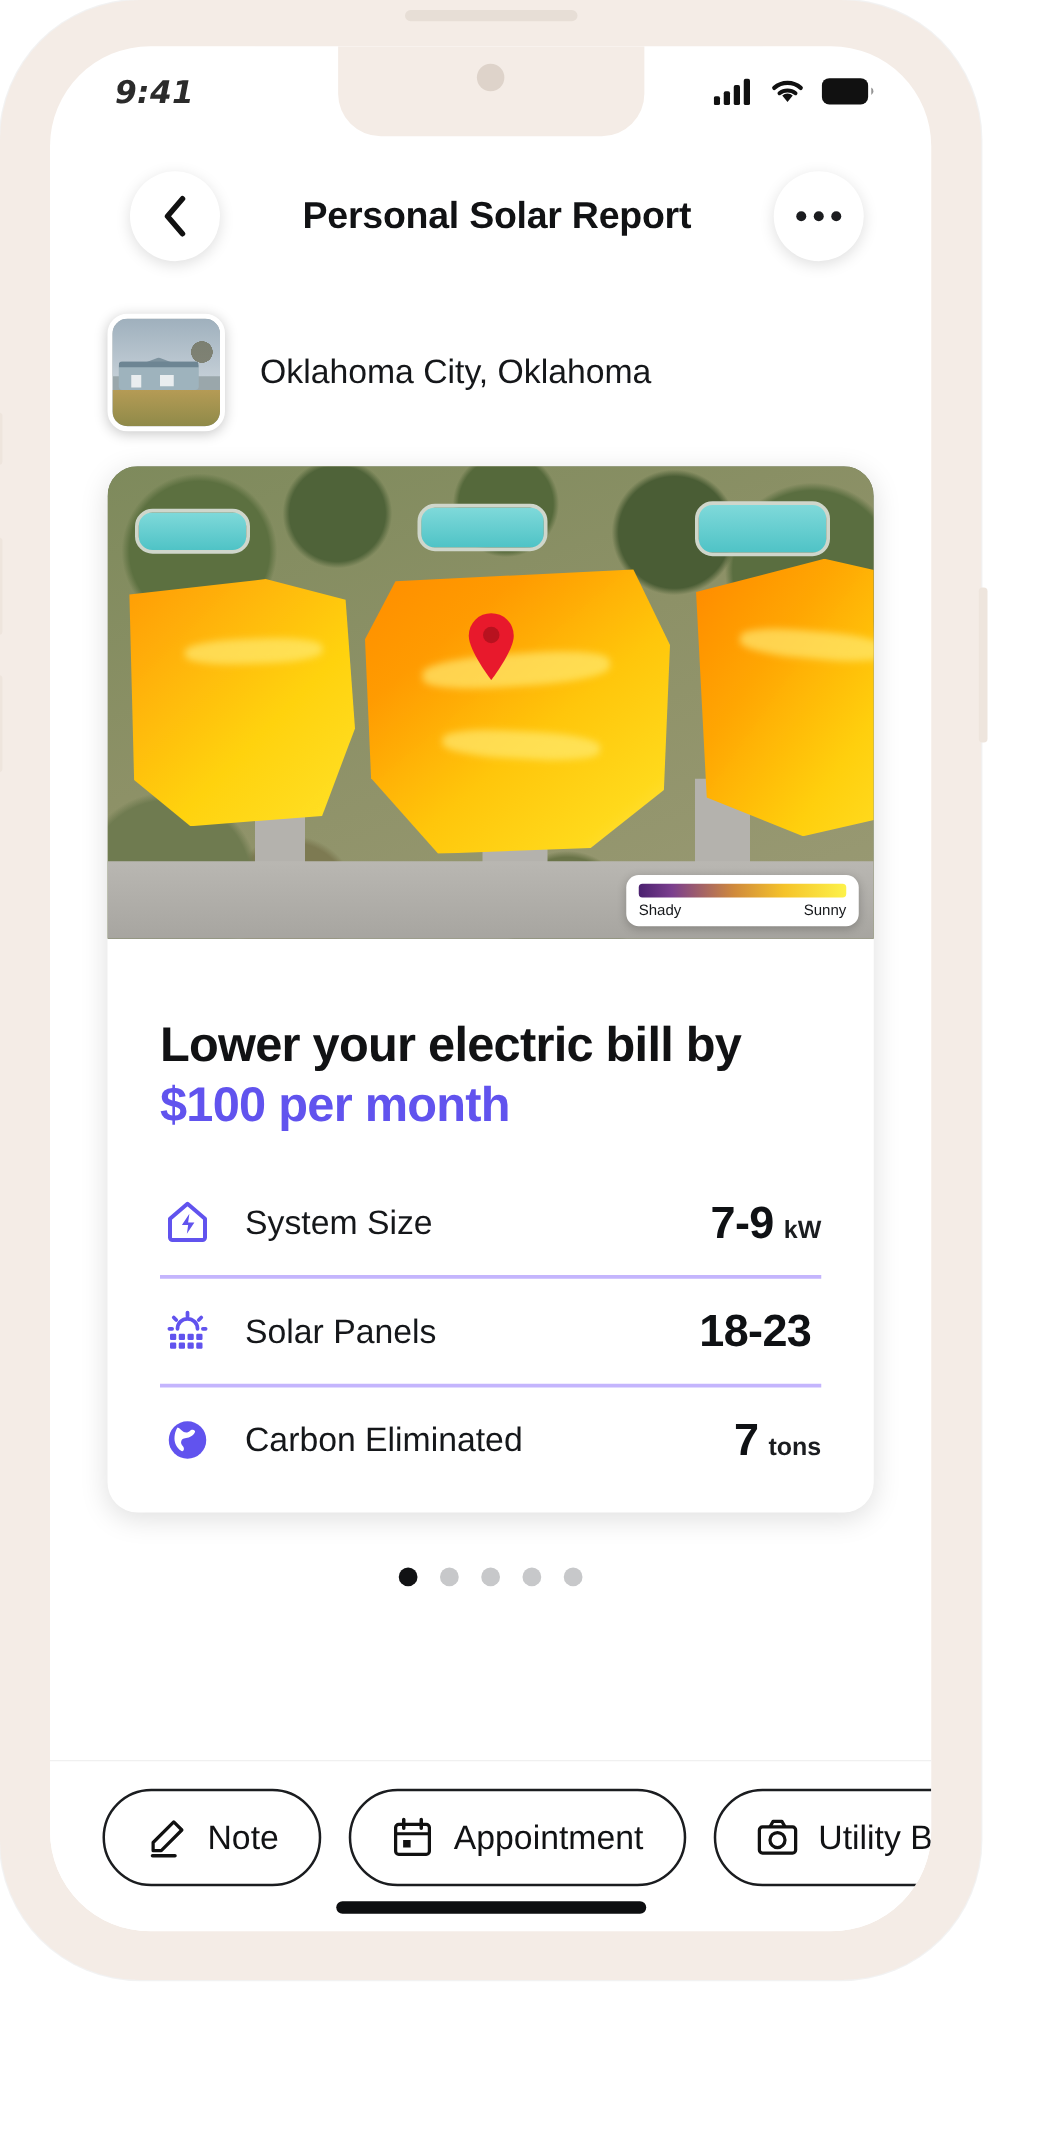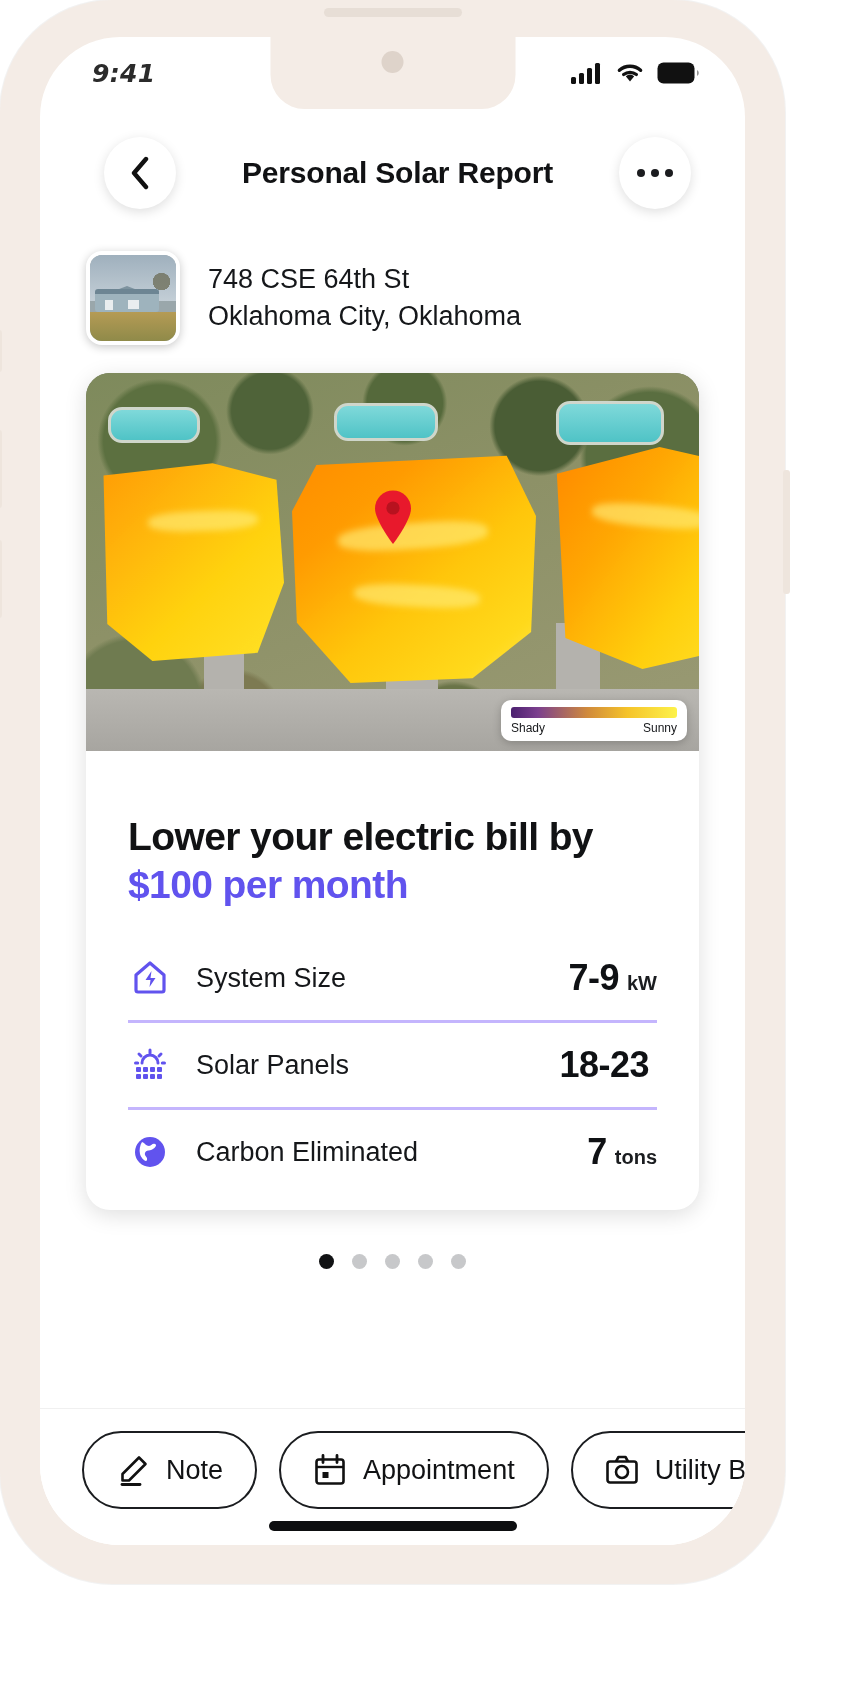--- a/index.html
+++ b/index.html
@@ -286,21 +286,20 @@
         <div class="thumb">
           <div class="sky"></div>
             <div class="tree"></div>
           <div class="roof"></div>
             <div class="house"></div>
           <div class="win1"></div>
             <div class="win2"></div>
           <div class="grass"></div>
         </div>
         <div class="addr-lines">
-          <div>748 CSE 64th St</div>
           <div>Oklahoma City, Oklahoma</div>
         </div>
       </div>
 
       <div class="card">
 
         <div class="map">
           <div class="map-base"></div>
           <div class="pool p1"></div>
           <div class="pool p2"></div>

